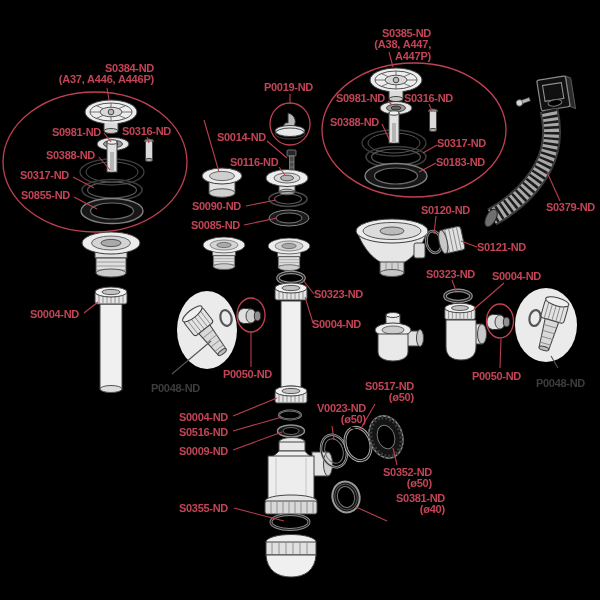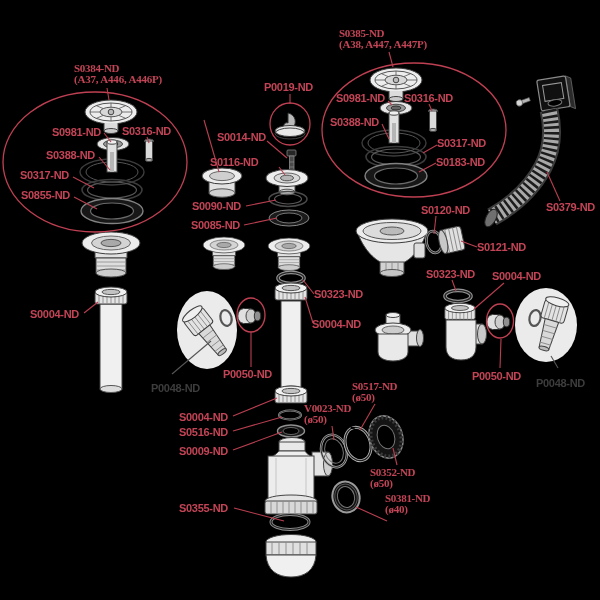--- a/index.html
+++ b/index.html
@@ -1,21 +1,21 @@
 <!DOCTYPE html>
 <html><head>
 <meta charset="utf-8">
 <style>
   html,body{margin:0;padding:0;background:#000;}
   .stage{position:relative;width:600px;height:600px;background:#000;overflow:hidden;
          font-family:"Liberation Sans",sans-serif;}
   .stage svg{position:absolute;left:0;top:0;}
   .lbl{position:absolute;font:700 11px/1.1 "Liberation Sans",sans-serif;color:#c34456;
        letter-spacing:-0.3px;white-space:nowrap;}
-  .blk{text-align:left;white-space:normal;font-family:Liberation Serif, serif;}
+  .blk{text-align:right;white-space:normal;}
   .blk .v{font-size:11px;letter-spacing:-0.2px;line-height:1.05;}
   .dark{color:#3d3d3d;margin-top:7px;}
 </style>
 </head>
 <body>
 
 <div class="stage">
 <svg width="600" height="600" viewBox="0 0 600 600">
   <defs>
     <g id="cap">
@@ -374,33 +374,33 @@
     <line x1="375" y1="404" x2="360" y2="430"></line>
     <line x1="397" y1="465" x2="393" y2="448"></line>
     <line x1="387" y1="521" x2="356" y2="507"></line>
     <line x1="452" y1="280" x2="456" y2="291"></line>
     <line x1="504" y1="283" x2="474" y2="309"></line>
     <line x1="500" y1="368" x2="501" y2="339"></line>
     <line x1="558" y1="368" x2="551" y2="356" stroke="#555"></line>
   </g>
 </svg>
 
-<div class="lbl blk" style="left:74px;top:62px;width:96px">
+<div class="lbl blk" style="left:58px;top:62px;width:96px">
   <div class="t">S0384-ND</div>
       <div class="v">(A37, A446, A446P)</div>
 </div>
 <div class="lbl" style="left:52px;top:126px">S0981-ND</div>
 <div class="lbl" style="left:122px;top:125px">S0316-ND</div>
 <div class="lbl" style="left:46px;top:149px">S0388-ND</div>
 <div class="lbl" style="left:20px;top:169px">S0317-ND</div>
 <div class="lbl" style="left:21px;top:189px">S0855-ND</div>
 
 <div class="lbl" style="left:264px;top:81px">P0019-ND</div>
 <div class="lbl" style="left:217px;top:131px">S0014-ND</div>
-<div class="lbl" style="left:210px;top:156px">S0116-ND</div>
+<div class="lbl" style="left:230px;top:156px">S0116-ND</div>
 <div class="lbl" style="left:192px;top:200px">S0090-ND</div>
 <div class="lbl" style="left:191px;top:219px">S0085-ND</div>
 
 <div class="lbl blk" style="left:339px;top:27px;width:92px">
   <div class="t">S0385-ND</div>
       <div class="v">(A38, A447, A447P)</div>
 </div>
 <div class="lbl" style="left:336px;top:92px">S0981-ND</div>
 <div class="lbl" style="left:404px;top:92px">S0316-ND</div>
 <div class="lbl" style="left:330px;top:116px">S0388-ND</div>

